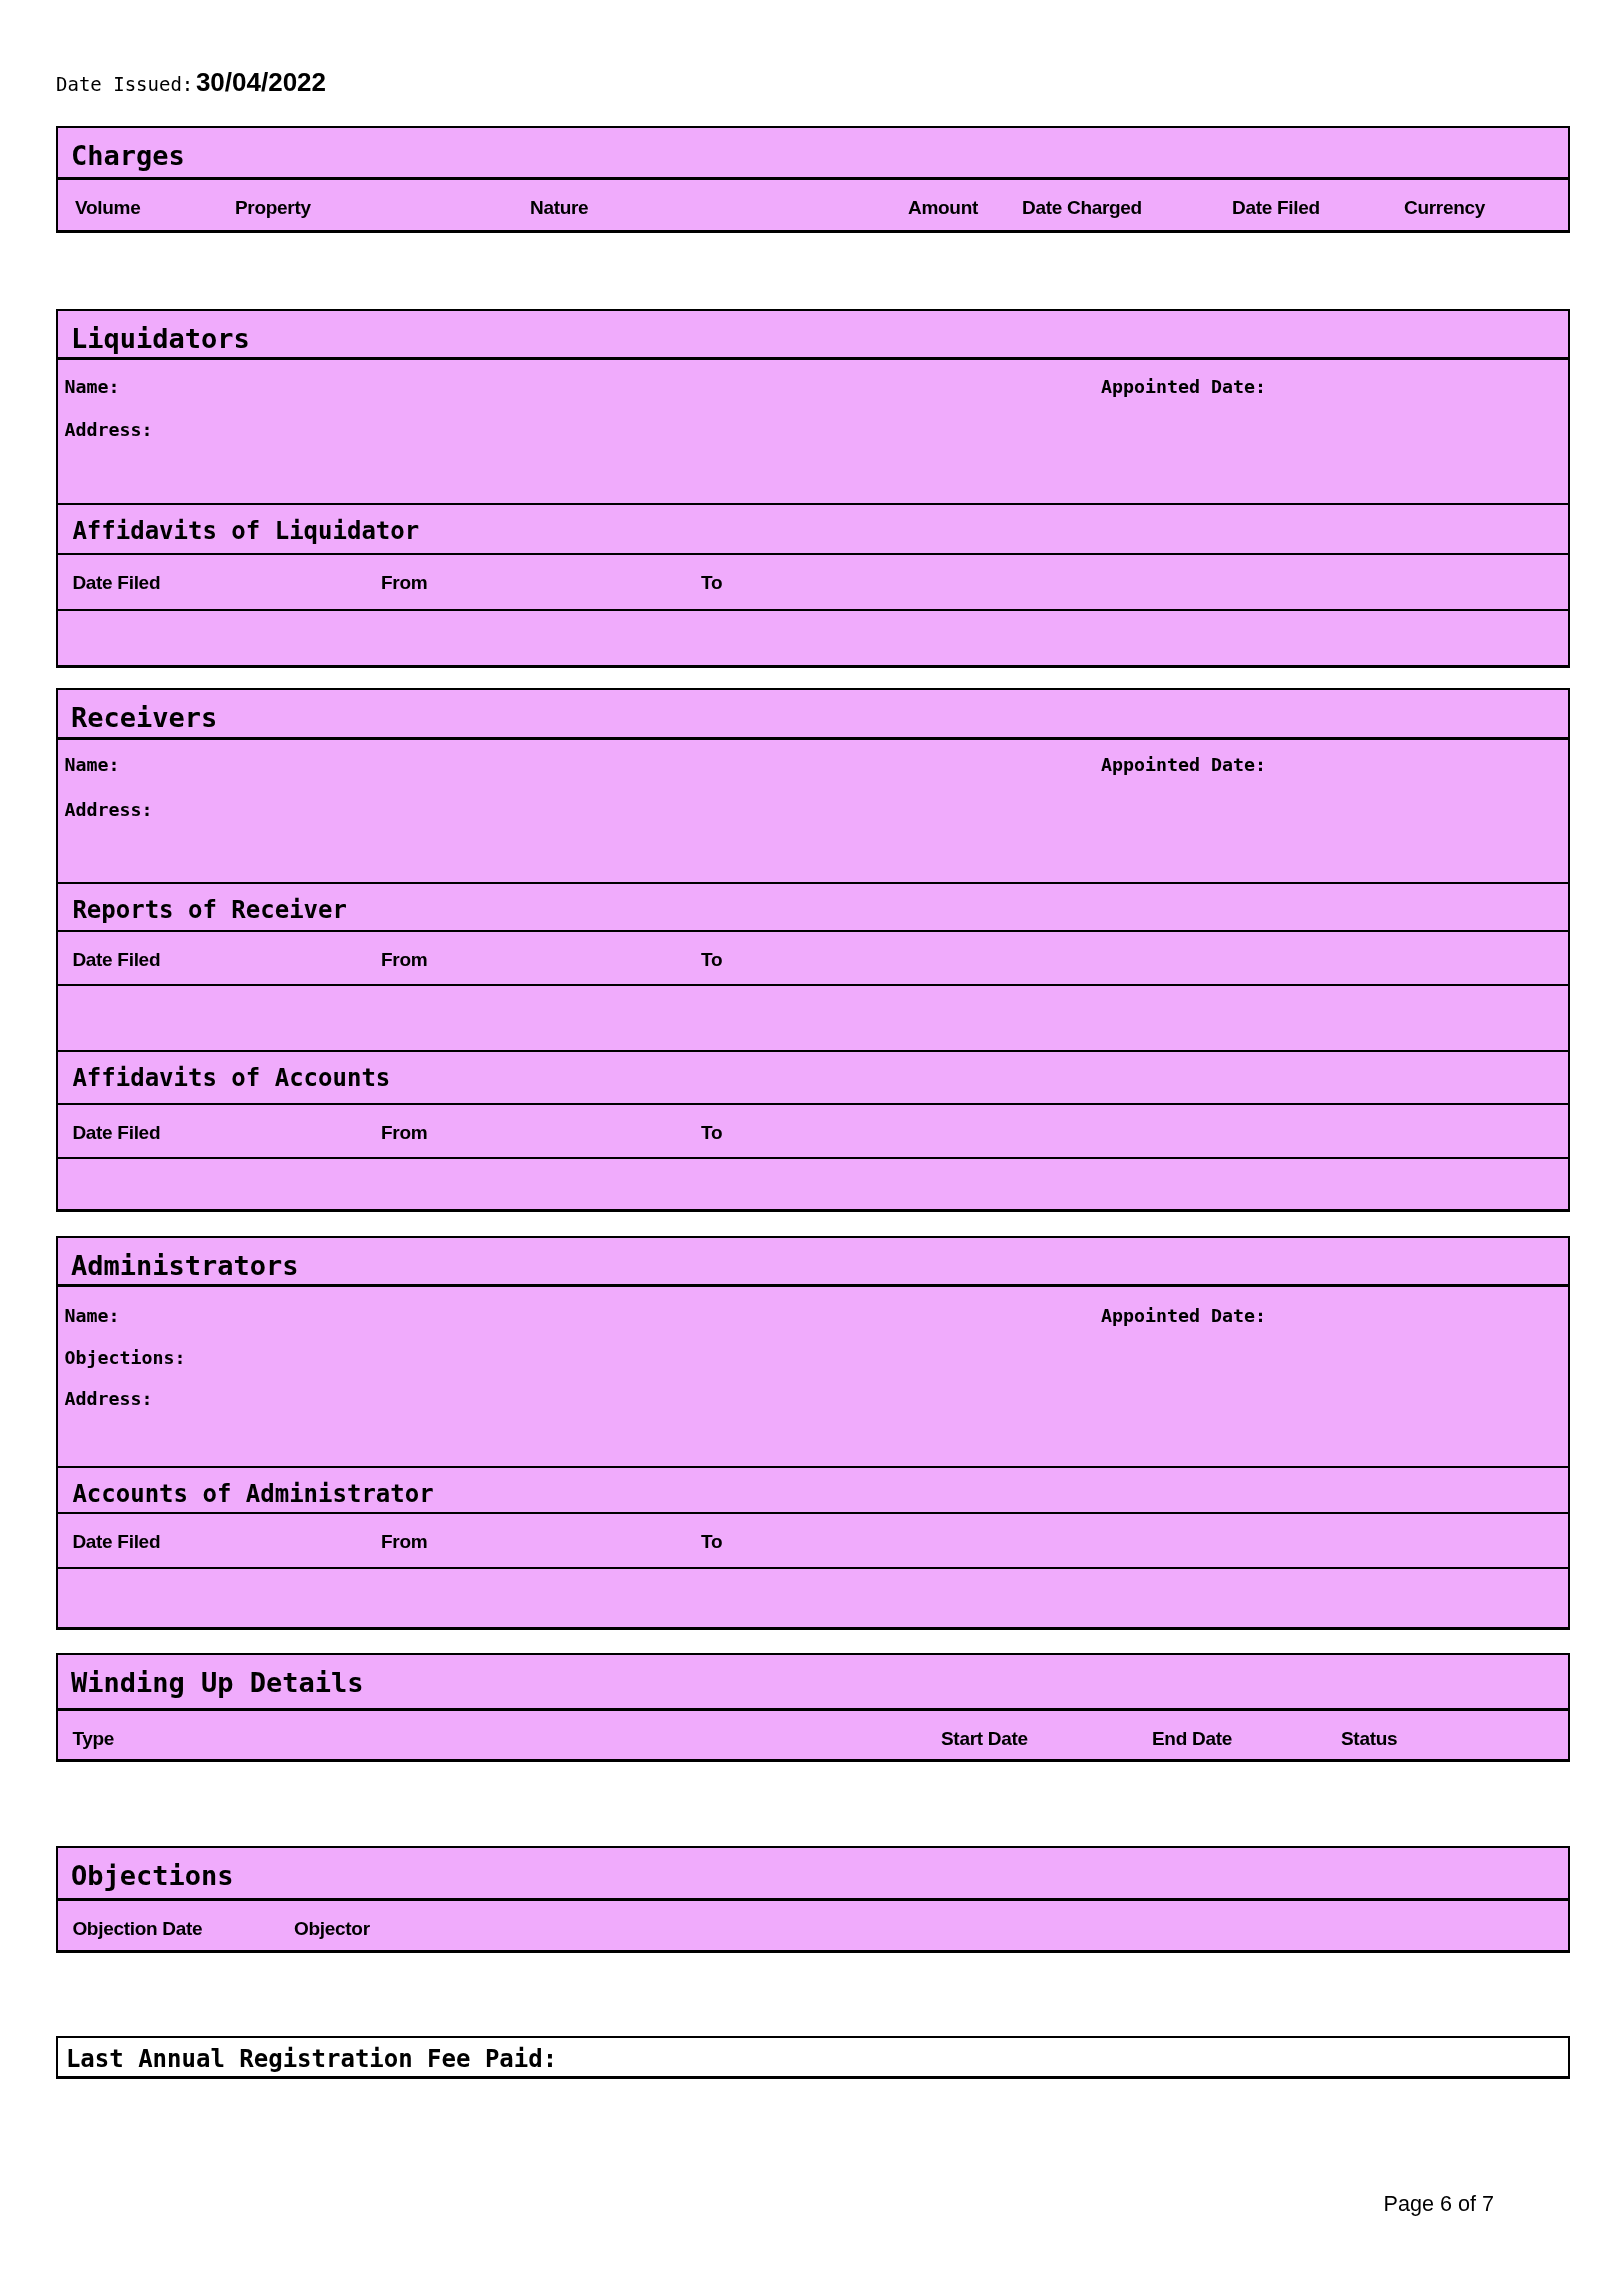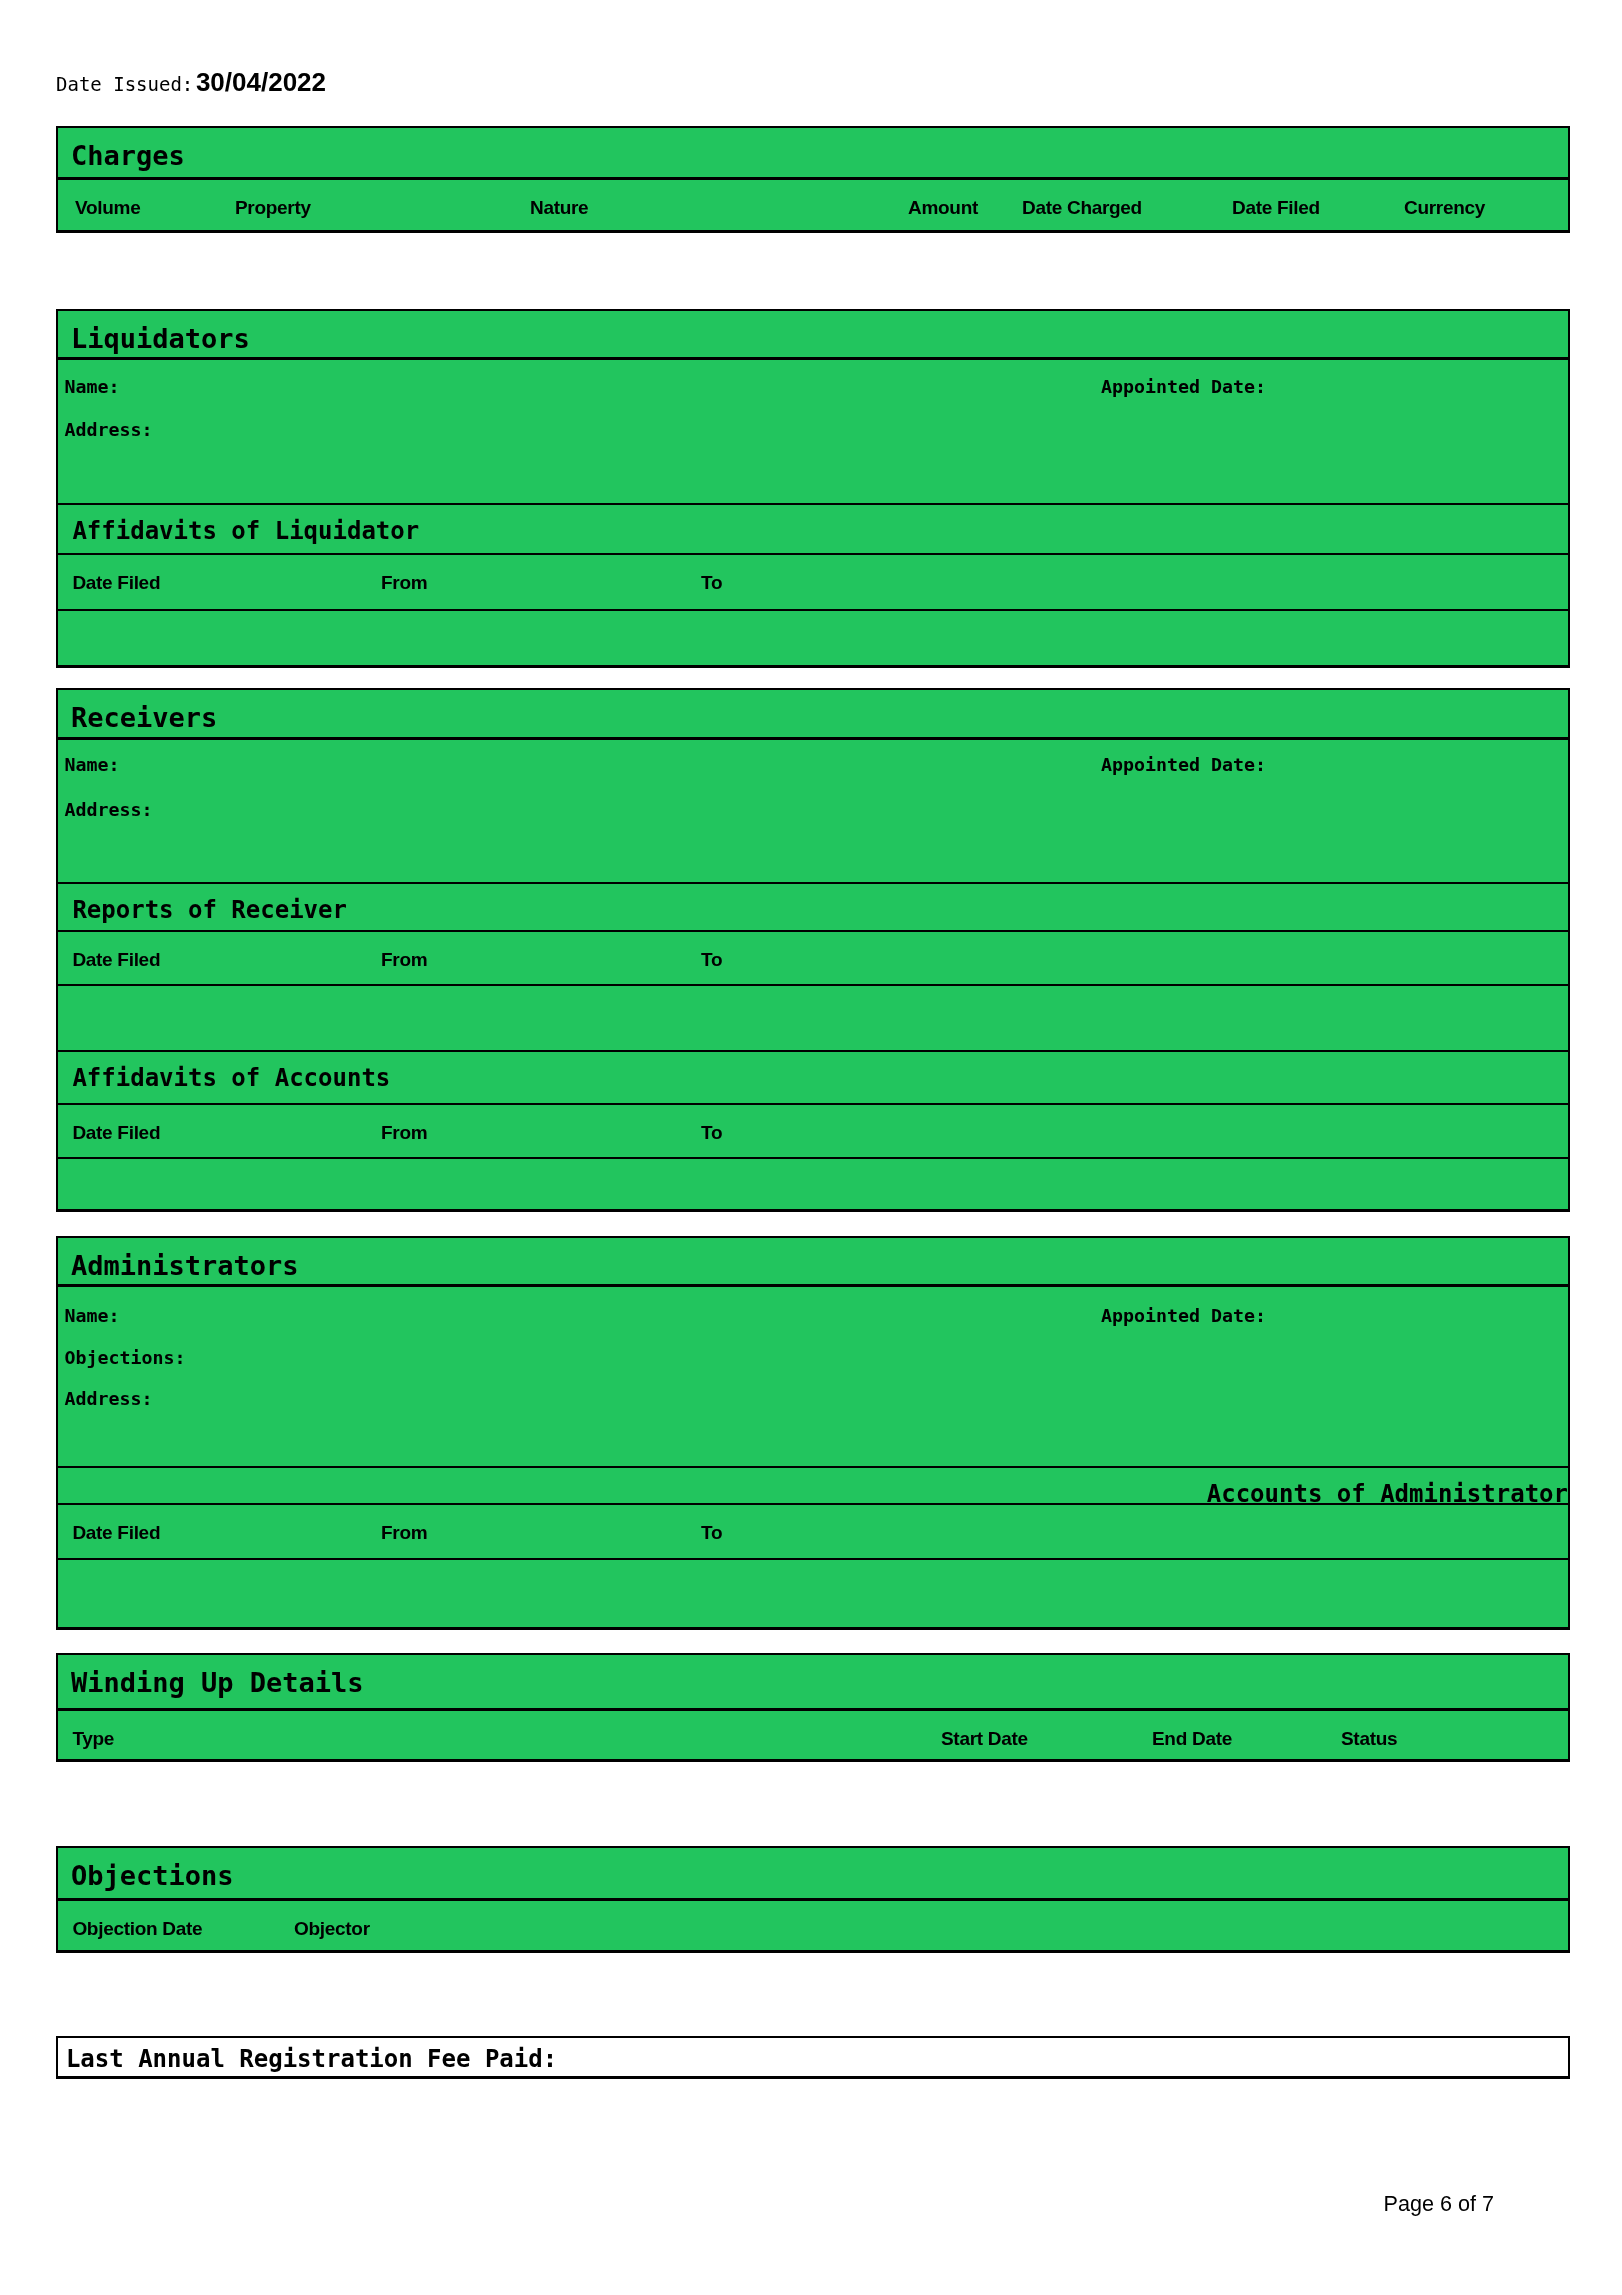--- a/index.html
+++ b/index.html
@@ -28,21 +28,21 @@
     font-size: 26px; font-weight: bold;
   }
 
   
   .box {
     position: absolute;
     left: 56px;
     width: 1514px;
     border: 2.6px solid #000;
     border-bottom-width: 3.3px;
-    background: #22c55e;
+    background: #f0abfc;
   }
   .title-row {
     position: relative;
     font-family: "DejaVu Sans Mono", monospace;
     font-weight: bold;
     font-size: 27px;
     line-height: 1;
     padding: 14.4px 0 0 13px;
     border-bottom: 3.3px solid #000;
   }
@@ -167,21 +167,21 @@
   </div>
 
   <div class="box" style="top:1236px; height:394px;">
     <div class="title-row" style="height:49px;">Administrators</div>
     <div class="fields" style="height:179px;">
       <span class="field-label" style="left:6.5px; top:19.6px;">Name:</span>
       <span class="field-label" style="left:1043px; top:19.6px;">Appointed Date:</span>
       <span class="field-label" style="left:6.5px; top:62px;">Objections:</span>
       <span class="field-label" style="left:6.5px; top:103px;">Address:</span>
     </div>
-    <div class="sub-title-row" style="height:39px;text-align:right;">Accounts of Administrator</div>
+    <div class="sub-title-row" style="height:48px;">Accounts of Administrator</div>
     <div class="header-row lined" style="height:55px;">
       <span class="hcell" style="left:14.4px">Date Filed</span>
       <span class="hcell" style="left:323px">From</span>
       <span class="hcell" style="left:643px">To</span>
     </div>
     <div class="empty-row" style="height:54px;"></div>
   </div>
 
   <div class="box" style="top:1846px; height:107px;">
     <div class="title-row" style="height:53px;">Objections</div>

